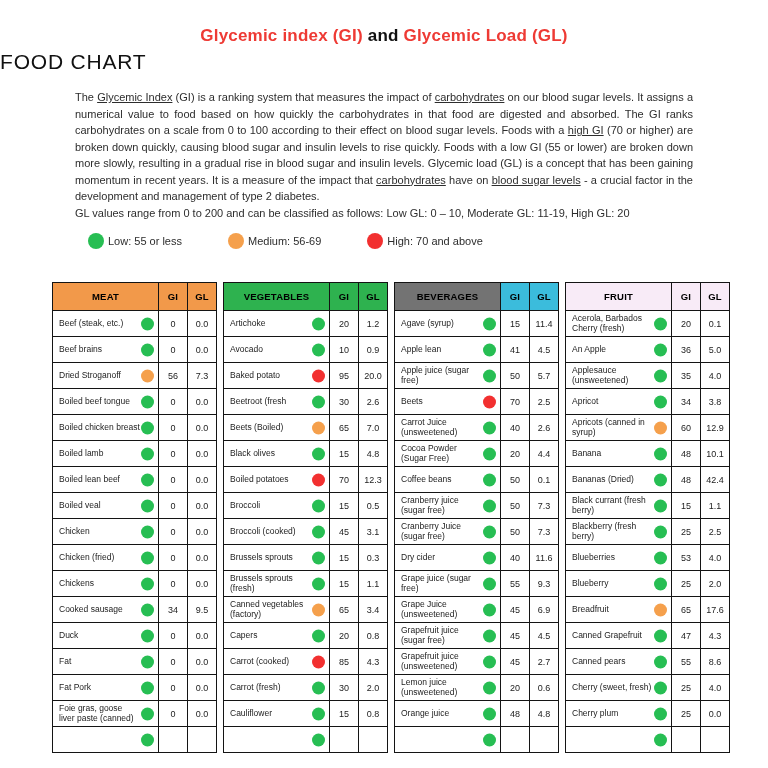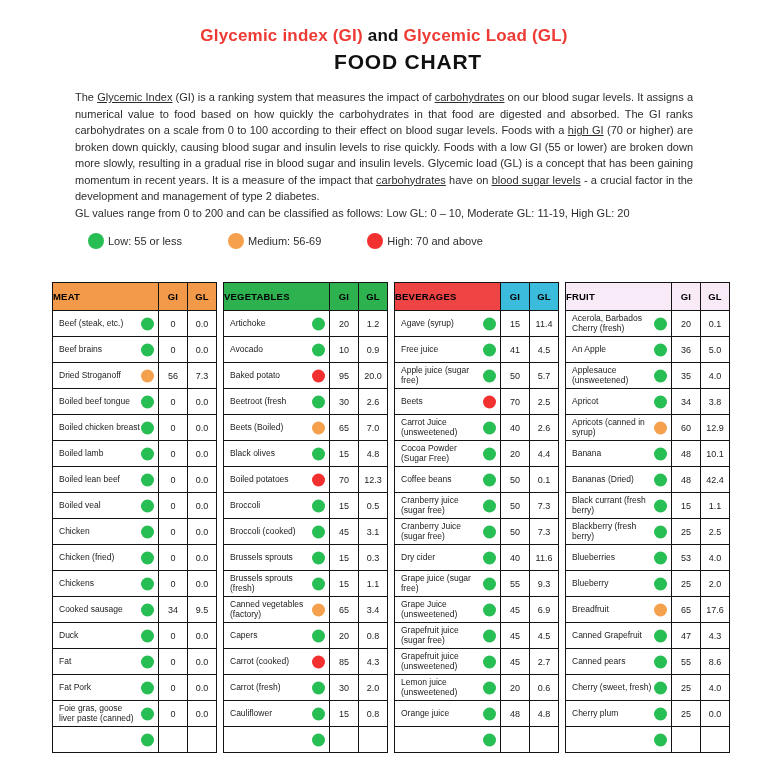--- a/index.html
+++ b/index.html
@@ -12,27 +12,25 @@
   }
   .page-title {
     text-align:center;
     margin-top:26px;
     font-size:17px;
     font-weight:700;
     color:#111;
     letter-spacing:0.2px;
   }
   .page-subtitle {
-    text-align:center;
     margin-top:4px;
     font-size:21px;
-    font-weight:700;
+    font-weight:400;
     color:#111;
     letter-spacing:0.8px;
-    padding-left:48px;
   }
   .intro {
     width:618px;
     margin:15px auto 0;
     font-size:11px;
     line-height:1.5;
     color:#2d2d2d;
   }
   .intro .para { text-align:justify; }
   .intro .ul { text-decoration:underline; }
@@ -58,21 +56,21 @@
     width:100%;
     border-collapse:collapse;
     table-layout:fixed;
   }
   .ftable th, .ftable td { border:1px solid #141414; }
   .ftable th {
     height:28px;
     font-size:9.5px;
     font-weight:700;
     color:#000;
-    text-align:left;
+    text-align:center;
     letter-spacing:0.2px;
   }
   .ftable th.num-h { width:29px; text-align:center; padding-left:0; }
   .ftable td { height:26px; font-size:8.5px; color:#222; background:#fff; }
   .ftable td.name {
     position:relative;
     padding:2px 18px 2px 6px;
     line-height:1.15;
     word-wrap:break-word;
   }
@@ -310,33 +308,33 @@
             <td class="num"></td>
             <td class="num"></td>
           </tr>
         </tbody>
     </table>
   </div>
   <div class="tcol">
     <table class="ftable">
       <thead>
         <tr>
-          <th class="cat" style="background-color: #ef4444;">BEVERAGES</th>
+          <th class="cat" style="background-color: #737373;">BEVERAGES</th>
           <th class="num-h" style="background-color: rgb(59, 188, 220);">GI</th>
           <th class="num-h" style="background-color: rgb(59, 188, 220);">GL</th>
         </tr>
       </thead>
       <tbody>
           <tr>
             <td class="name"><span>Agave (syrup)</span><span class="dot" style="background-color: rgb(39, 190, 83);"></span></td>
             <td class="num">15</td>
             <td class="num">11.4</td>
           </tr>
           <tr>
-            <td class="name"><span>Free juice</span><span class="dot" style="background-color: rgb(39, 190, 83);"></span></td>
+            <td class="name"><span>Apple lean</span><span class="dot" style="background-color: rgb(39, 190, 83);"></span></td>
             <td class="num">41</td>
             <td class="num">4.5</td>
           </tr>
           <tr>
             <td class="name"><span>Apple juice (sugar free)</span><span class="dot" style="background-color: rgb(39, 190, 83);"></span></td>
             <td class="num">50</td>
             <td class="num">5.7</td>
           </tr>
           <tr>
             <td class="name"><span>Beets</span><span class="dot" style="background-color: rgb(242, 48, 48);"></span></td>

